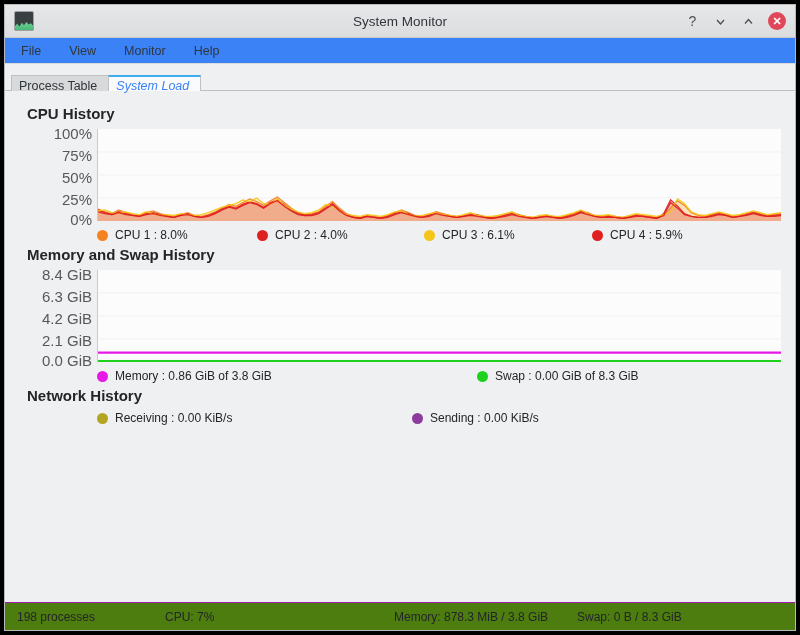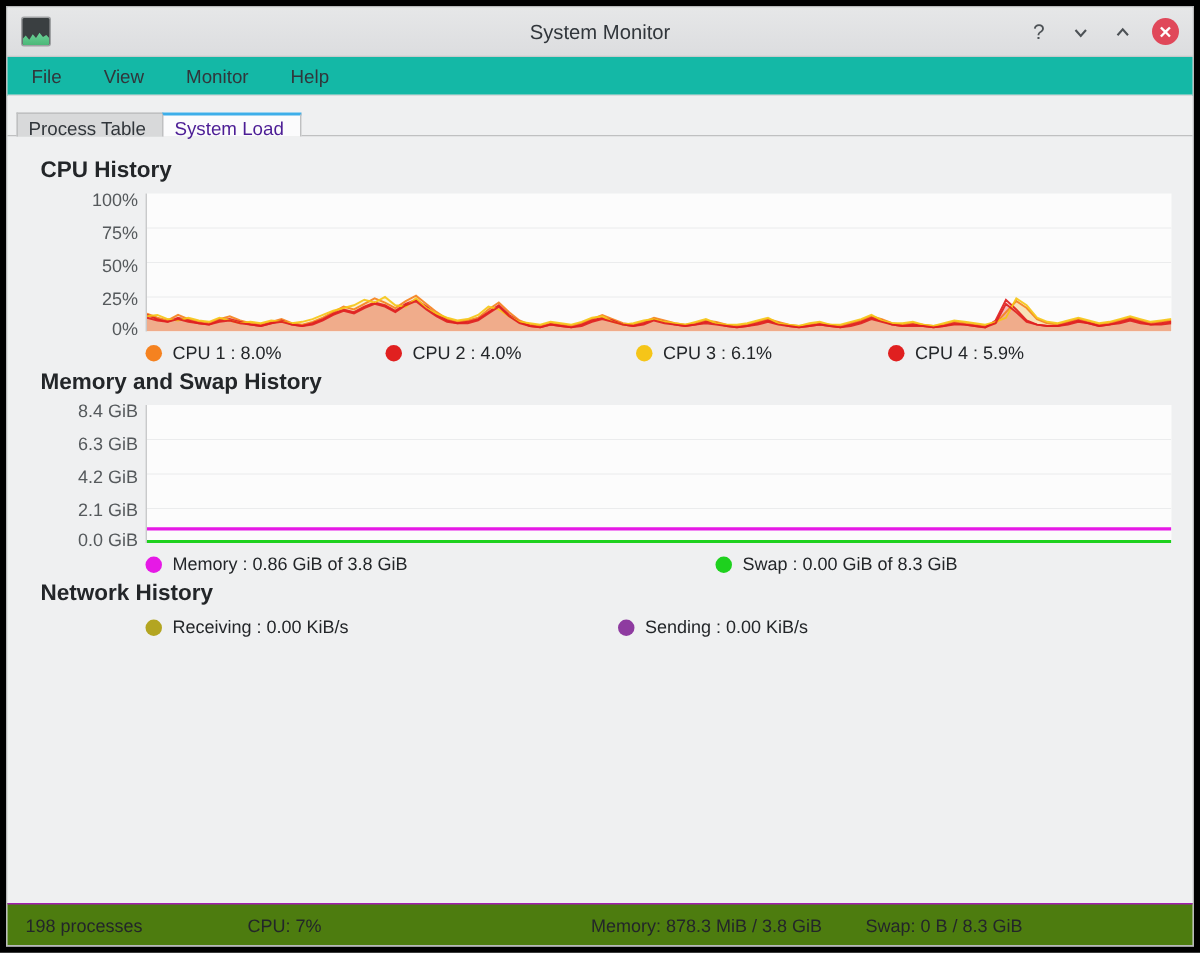--- a/index.html
+++ b/index.html
@@ -81,21 +81,21 @@
     font-weight: bold;
     display: flex;
     align-items: center;
     justify-content: center;
     cursor: pointer;
   }
   
   #menubar {
     height: 25px;
     flex: 0 0 25px;
-    background: #14b8a6;
+    background: #3b82f6;
     display: flex;
     align-items: center;
     padding-left: 14px;
     gap: 24px;
     border-bottom: 1px solid #dadbdc;
   }
   .menuitem {
     font-size: 12.5px;
     color: #31363b;
     cursor: pointer;
@@ -125,21 +125,22 @@
     top: 1px;
     height: 16px;
     box-sizing: border-box;
     line-height: 13px;
   }
   .tab.active {
     background: #fbfbfc;
     border-top: 2px solid #3daee9;
     padding-top: 3px;
     z-index: 3;
-    color: #4c1d95;
+    color: #3b82f6;
+    font-style: italic;
   }
   
   #content {
     flex: 1 1 auto;
     background: #eff0f1;
     padding: 10px 14px 0 14px;
     box-sizing: border-box;
     overflow: hidden;
   }
   .section { margin-bottom: 2px; }
@@ -150,21 +151,21 @@
     margin: 4px 0 7px 8px;
   }
   .chart-row {
     display: flex;
     align-items: stretch;
   }
   .y-axis {
     width: 78px;
     flex: 0 0 78px;
     position: relative;
-    font-size: 12px;
+    font-size: 15px;
     color: #55595c;
   }
   .y-axis span {
     position: absolute;
     right: 5px;
     transform: translateY(-50%);
     white-space: nowrap;
   }
   .plot {
     flex: 1 1 auto;

